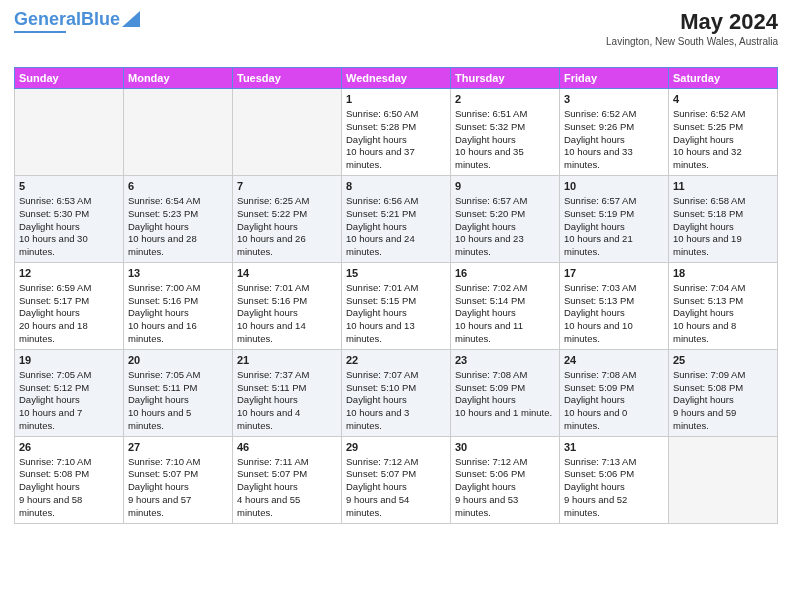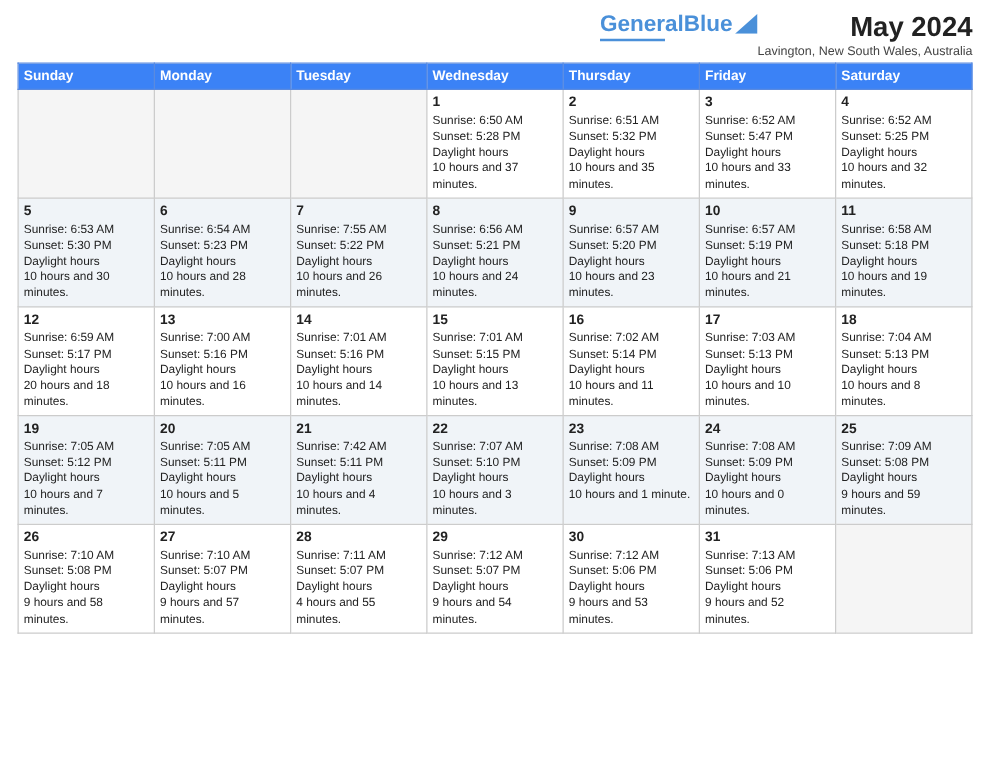--- a/index.html
+++ b/index.html
@@ -11,23 +11,23 @@
       overflow: hidden;
     }
     .page {
       width: 792px;
       height: 612px;
       background: #fff;
       padding: 10px 14px 10px 14px;
     }
     .header {
       display: flex;
-      justify-content: flex-end;
+      justify-content: space-between;
       align-items: flex-start;
-      margin-bottom: 3px;
+      margin-bottom: 20px;
     }
     .logo {
       display: flex;
       flex-direction: column;
       align-items: flex-start;
     }
     .logo-text {
       font-size: 18px;
       font-weight: bold;
       color: #1a3a5c;
@@ -55,21 +55,21 @@
       font-size: 10px;
       color: #444;
       margin-top: 2px;
     }
     .calendar {
       width: 100%;
       border-collapse: collapse;
       font-size: 10px;
     }
     .calendar th {
-      background: #3b82f6;
+      background: #d946ef;
       color: #fff;
       padding: 4px 4px;
       text-align: left;
       font-size: 11px;
       font-weight: bold;
       border: 1px solid #5a8adf;
     }
     .calendar td {
       vertical-align: top;
       border: 1px solid #ccc;
@@ -143,21 +143,21 @@
           <td>
         <span class="day-num">2</span>
         <span>Sunrise: 6:51 AM</span><br>
         <span>Sunset: 5:32 PM</span><br>
         <span>Daylight hours</span><br>
         <span>10 hours and 35 minutes.</span>
       </td>
           <td>
         <span class="day-num">3</span>
         <span>Sunrise: 6:52 AM</span><br>
-        <span>Sunset: 5:47 PM</span><br>
+        <span>Sunset: 9:26 PM</span><br>
         <span>Daylight hours</span><br>
         <span>10 hours and 33 minutes.</span>
       </td>
           <td>
         <span class="day-num">4</span>
         <span>Sunrise: 6:52 AM</span><br>
         <span>Sunset: 5:25 PM</span><br>
         <span>Daylight hours</span><br>
         <span>10 hours and 32 minutes.</span>
       </td>
@@ -172,21 +172,21 @@
       </td>
           <td>
         <span class="day-num">6</span>
         <span>Sunrise: 6:54 AM</span><br>
         <span>Sunset: 5:23 PM</span><br>
         <span>Daylight hours</span><br>
         <span>10 hours and 28 minutes.</span>
       </td>
           <td>
         <span class="day-num">7</span>
-        <span>Sunrise: 7:55 AM</span><br>
+        <span>Sunrise: 6:25 AM</span><br>
         <span>Sunset: 5:22 PM</span><br>
         <span>Daylight hours</span><br>
         <span>10 hours and 26 minutes.</span>
       </td>
           <td>
         <span class="day-num">8</span>
         <span>Sunrise: 6:56 AM</span><br>
         <span>Sunset: 5:21 PM</span><br>
         <span>Daylight hours</span><br>
         <span>10 hours and 24 minutes.</span>
@@ -274,21 +274,21 @@
       </td>
           <td>
         <span class="day-num">20</span>
         <span>Sunrise: 7:05 AM</span><br>
         <span>Sunset: 5:11 PM</span><br>
         <span>Daylight hours</span><br>
         <span>10 hours and 5 minutes.</span>
       </td>
           <td>
         <span class="day-num">21</span>
-        <span>Sunrise: 7:42 AM</span><br>
+        <span>Sunrise: 7:37 AM</span><br>
         <span>Sunset: 5:11 PM</span><br>
         <span>Daylight hours</span><br>
         <span>10 hours and 4 minutes.</span>
       </td>
           <td>
         <span class="day-num">22</span>
         <span>Sunrise: 7:07 AM</span><br>
         <span>Sunset: 5:10 PM</span><br>
         <span>Daylight hours</span><br>
         <span>10 hours and 3 minutes.</span>
@@ -324,21 +324,21 @@
         <span>9 hours and 58 minutes.</span>
       </td>
           <td>
         <span class="day-num">27</span>
         <span>Sunrise: 7:10 AM</span><br>
         <span>Sunset: 5:07 PM</span><br>
         <span>Daylight hours</span><br>
         <span>9 hours and 57 minutes.</span>
       </td>
           <td>
-        <span class="day-num">28</span>
+        <span class="day-num">46</span>
         <span>Sunrise: 7:11 AM</span><br>
         <span>Sunset: 5:07 PM</span><br>
         <span>Daylight hours</span><br>
         <span>4 hours and 55 minutes.</span>
       </td>
           <td>
         <span class="day-num">29</span>
         <span>Sunrise: 7:12 AM</span><br>
         <span>Sunset: 5:07 PM</span><br>
         <span>Daylight hours</span><br>

